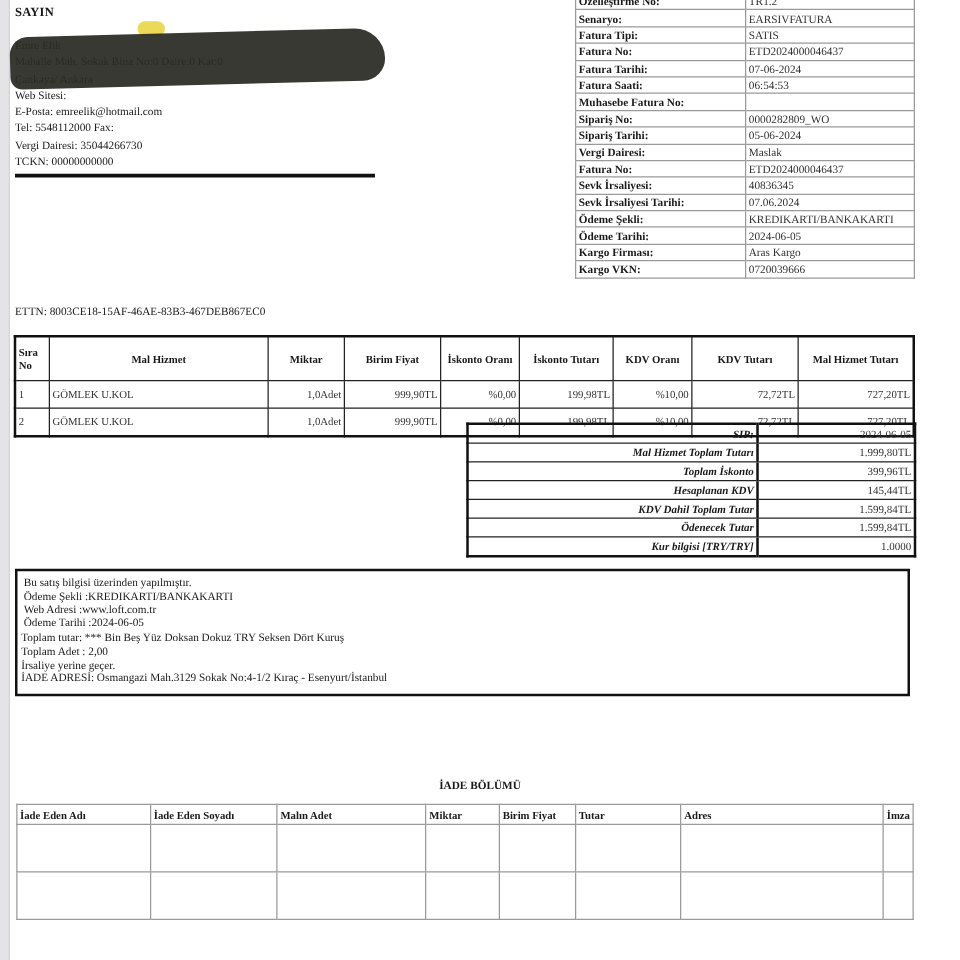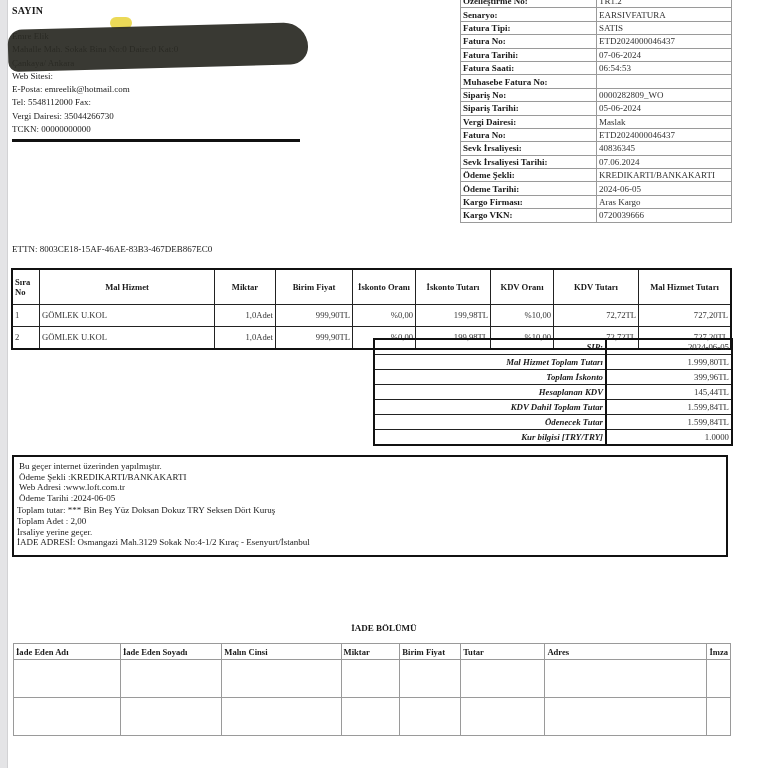--- a/index.html
+++ b/index.html
@@ -225,37 +225,37 @@
         <td class="v">1.599,84TL</td>
       </tr>
     <tr>
         <td class="k">Kur bilgisi [TRY/TRY]</td>
         <td class="v">1.0000</td>
       </tr>
   </tbody>
 </table>
 
 <div class="notes">
-  <div class="ind">Bu geçer internet üzerinden yapılmıştır.</div>
+  <div class="ind">Bu satış bilgisi üzerinden yapılmıştır.</div>
   <div class="ind">Ödeme Şekli :KREDIKARTI/BANKAKARTI</div>
   <div class="ind">Web Adresi :www.loft.com.tr</div>
   <div class="ind">Ödeme Tarihi :2024-06-05</div>
   <div class="gap">Toplam tutar: *** Bin Beş Yüz Doksan Dokuz TRY Seksen Dört Kuruş</div>
   <div>Toplam Adet : 2,00</div>
   <div>İrsaliye yerine geçer.</div>
   <div>İADE ADRESİ: Osmangazi Mah.3129 Sokak No:4-1/2 Kıraç - Esenyurt/İstanbul</div>
 </div>
 
 <div class="abs iade-title">İADE BÖLÜMÜ</div>
 <table class="iade">
   <thead>
     <tr>
       <th style="width:106px">İade Eden Adı</th>
       <th style="width:99px">İade Eden Soyadı</th>
-      <th style="width:120px">Malın Cinsi</th>
+      <th style="width:120px">Malın Adet</th>
       <th style="width:56px">Miktar</th>
       <th style="width:57px">Birim Fiyat</th>
       <th style="width:84px">Tutar</th>
       <th style="width:168px">Adres</th>
       <th>İmza</th>
     </tr>
   </thead>
   <tbody>
     <tr>
       <td></td>

